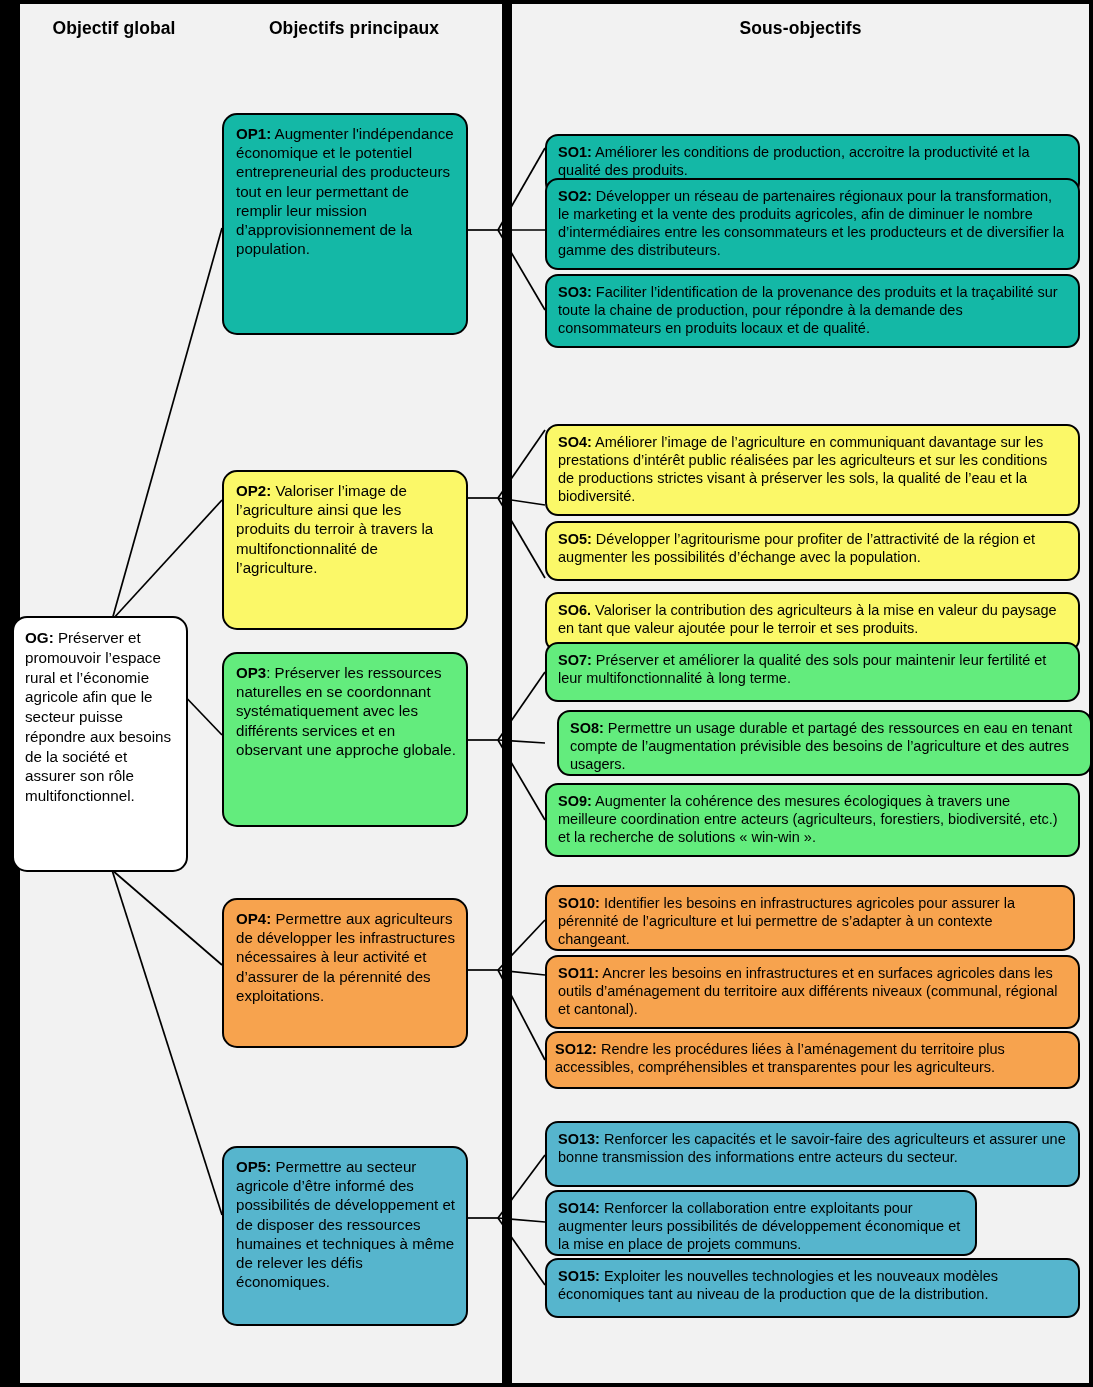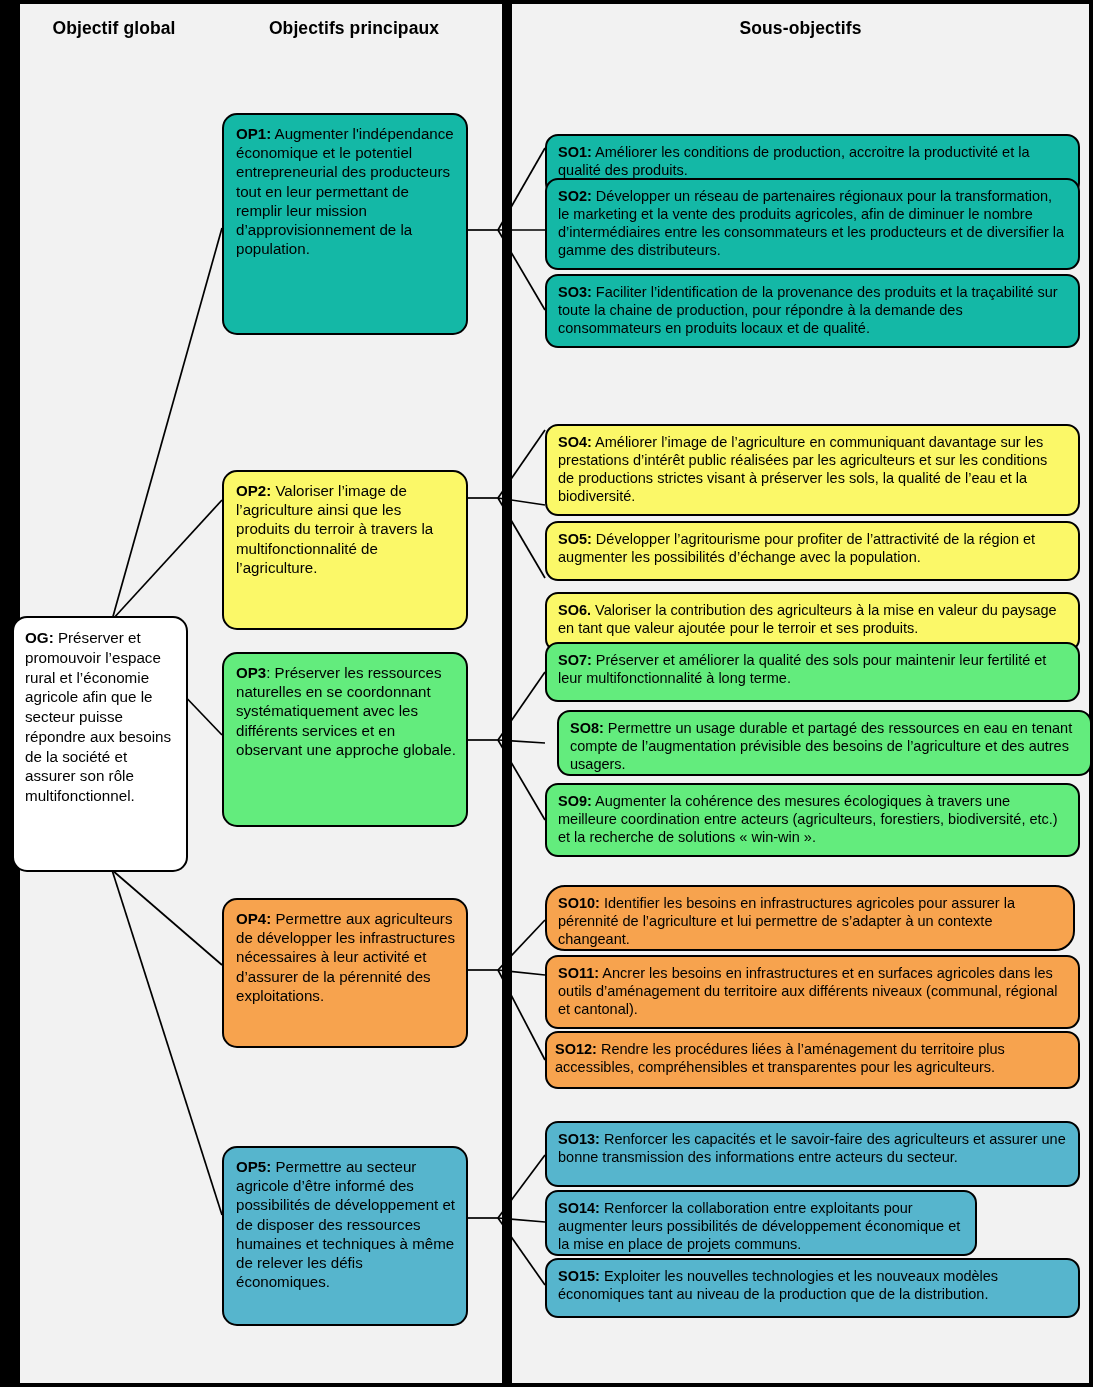--- a/index.html
+++ b/index.html
@@ -185,21 +185,21 @@
   </div>
 
   <div class="node so-node c-green" style="left:545px;top:710px;width:535px;height:66px;margin-left:12px;">
     <b>SO8:</b><span> Permettre un usage durable et partagé des ressources en eau en tenant compte de l’augmentation prévisible des besoins de l’agriculture et des autres usagers.</span>
   </div>
 
   <div class="node so-node c-green" style="left:545px;top:783px;width:535px;height:74px;">
     <b>SO9:</b><span> Augmenter la cohérence des mesures écologiques à travers une meilleure coordination entre acteurs (agriculteurs, forestiers, biodiversité, etc.) et la recherche de solutions « win-win ».</span>
   </div>
 
-  <div class="node so-node c-orange" style="left:545px;top:885px;width:530px;height:66px;border-radius:20px;">
+  <div class="node so-node c-orange" style="left:545px;top:885px;width:530px;height:66px;">
     <b>SO10:</b><span> Identifier les besoins en infrastructures agricoles pour assurer la pérennité de l’agriculture et lui permettre de s’adapter à un contexte changeant.</span>
   </div>
 
   <div class="node so-node c-orange" style="left:545px;top:955px;width:535px;height:74px;">
     <b>SO11:</b><span> Ancrer les besoins en infrastructures et en surfaces agricoles dans les outils d’aménagement du territoire aux différents niveaux (communal, régional et cantonal).</span>
   </div>
 
   <div class="node so-node c-orange" style="left:545px;top:1031px;width:535px;height:58px;padding-left:8px;">
     <b>SO12:</b><span> Rendre les procédures liées à l’aménagement du territoire plus accessibles, compréhensibles et transparentes pour les agriculteurs.</span>
   </div>

